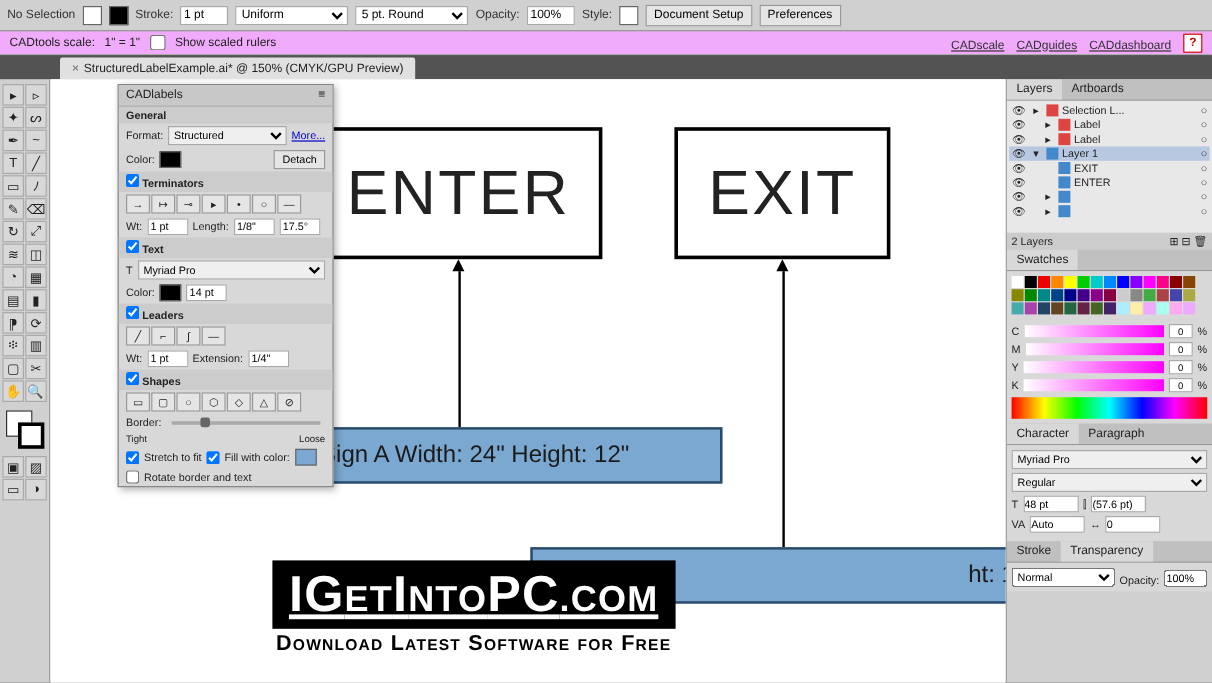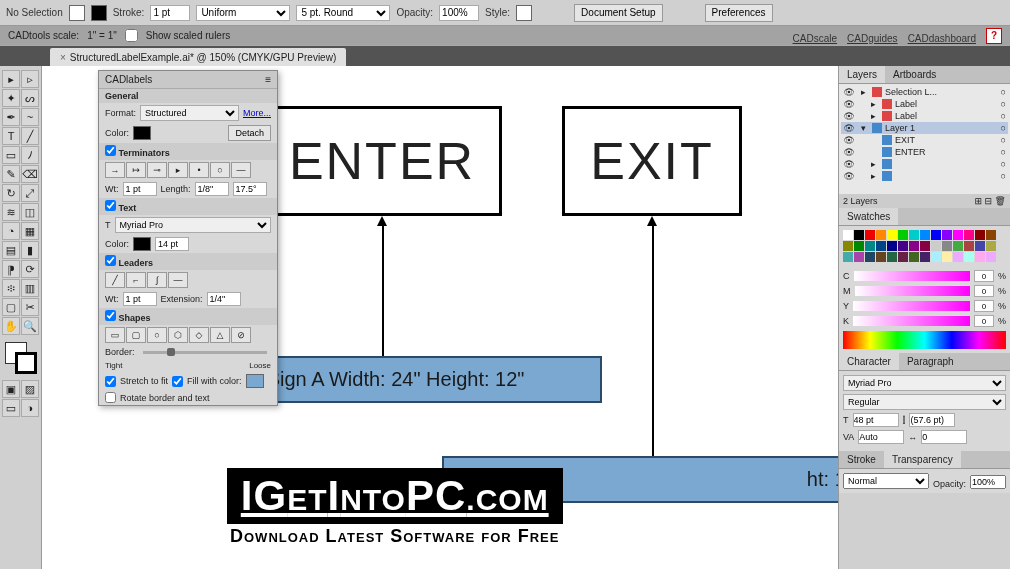--- a/index.html
+++ b/index.html
@@ -5,24 +5,24 @@
 * { margin:0; padding:0; box-sizing:border-box; font-family:Arial,sans-serif; }
 body { background:#535353; width:1010px; height:569px; overflow:hidden; font-size:10px; color:#222; position:relative; }
 
 
 .topbar { background:#d0d0d0; height:26px; display:flex; align-items:center; padding:0 6px; gap:6px; border-bottom:1px solid #999; }
 .topbar .swatch { width:16px; height:16px; border:1px solid #666; display:inline-block; }
 .topbar .sw-white{background:#fff;} .topbar .sw-black{background:#000;}
 .topbar .lbl{font-size:10px;color:#333;}
 .topbar .inp{width:40px;height:16px;font-size:10px;border:1px solid #aaa;background:#fff;padding:0 2px;}
 .topbar .sel{width:94px;height:16px;font-size:10px;border:1px solid #aaa;background:#fff;}
-.topbar .btn{height:18px;font-size:10px;border:1px solid #999;background:#e5e5e5;padding:0 6px;cursor:pointer;margin-left:36px;}
-
-
-.cadbar { background:#a3a3a3; height:20px; display:flex; align-items:center; padding:0 8px; gap:8px; font-size:10px; border-bottom:1px solid #aaa; justify-content:space-between;}
+.topbar .btn{height:18px;font-size:10px;border:1px solid #999;background:#e5e5e5;padding:0 6px;cursor:pointer;}
+
+
+.cadbar { background:#f0abfc; height:20px; display:flex; align-items:center; padding:0 8px; gap:8px; font-size:10px; border-bottom:1px solid #aaa; justify-content:space-between;}
 .cadbar .left{display:flex;align-items:center;gap:8px;}
 .cadbar .right{display:flex;align-items:flex-end;gap:10px;}
 .cadbar a{color:#333;text-decoration:underline;cursor:pointer;}
 .cadbar .help{width:16px;height:16px;border:1px solid #c00;color:#c00;display:flex;align-items:center;justify-content:center;font-weight:bold;background:#fff;}
 
 
 .doctab-row{background:#535353;height:20px;display:flex;align-items:flex-end;padding-left:50px;}
 .doctab{background:#e0e0e0;height:18px;padding:2px 10px;font-size:10px;display:flex;align-items:center;gap:4px;border-radius:2px 2px 0 0;}
 .doctab .x{color:#666;cursor:pointer;}
 

